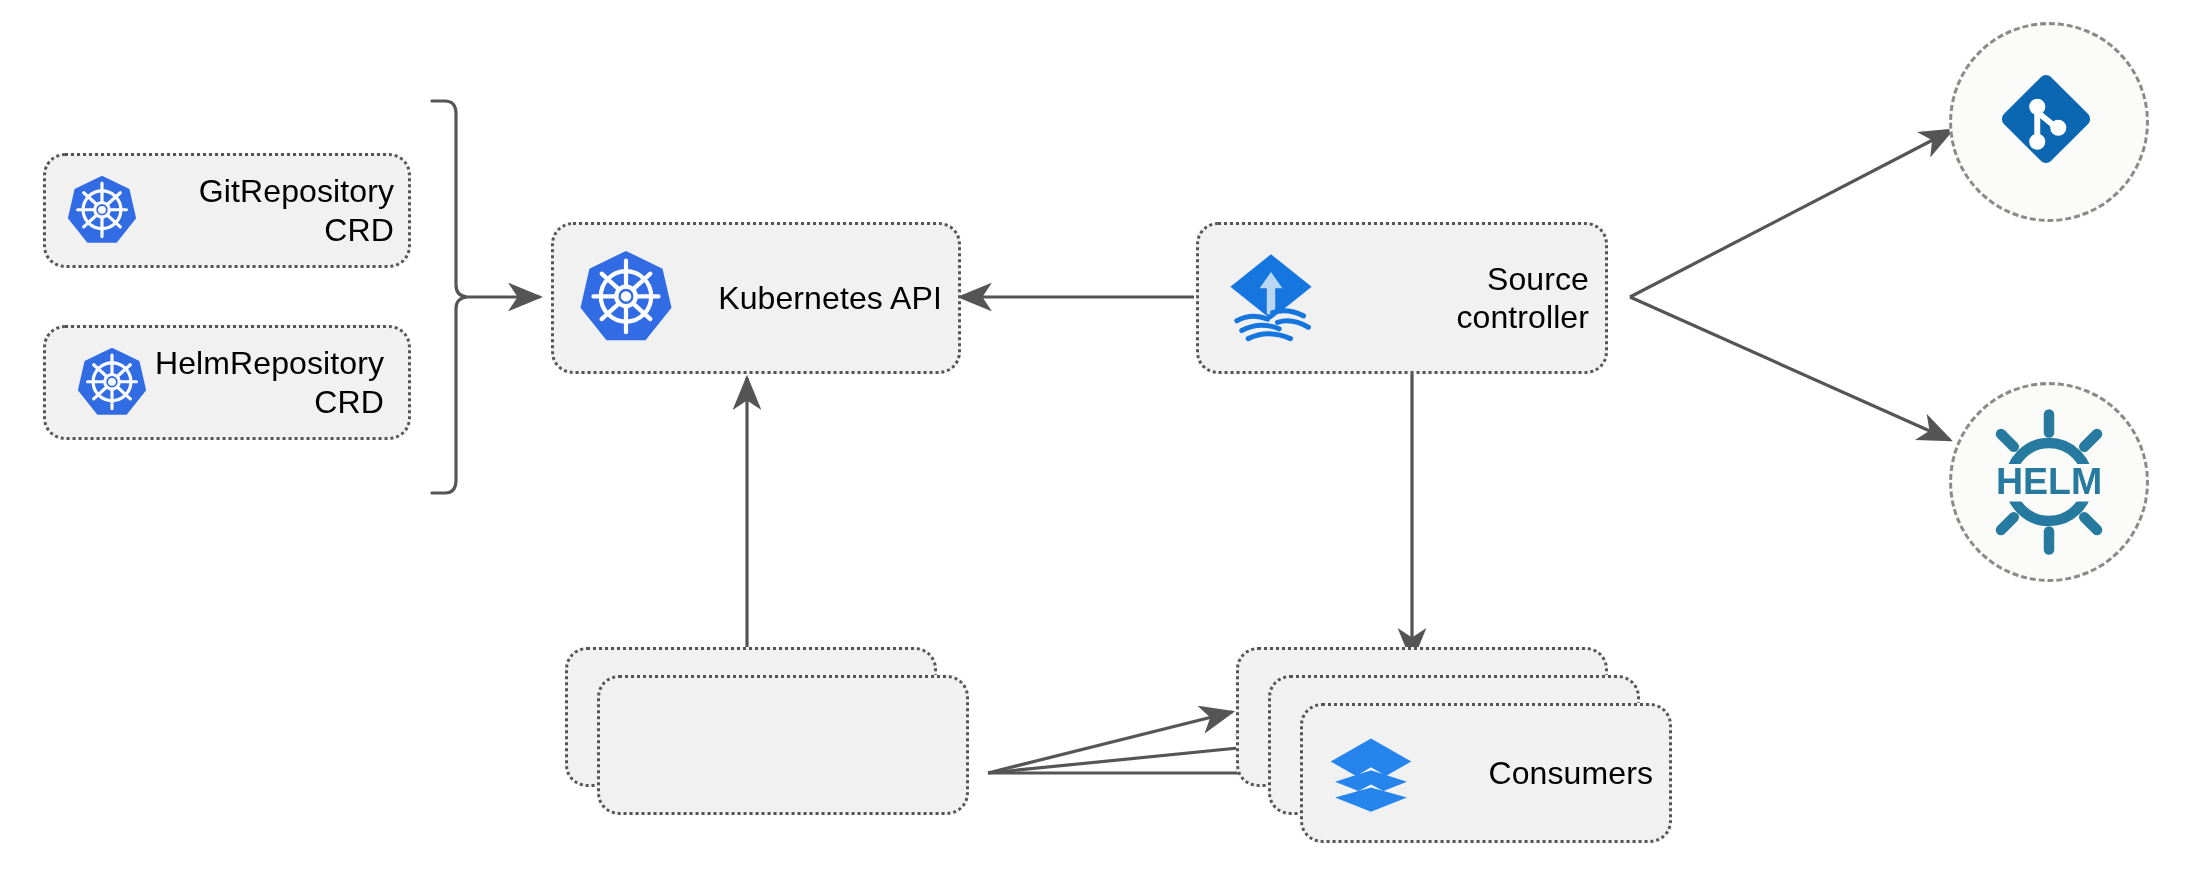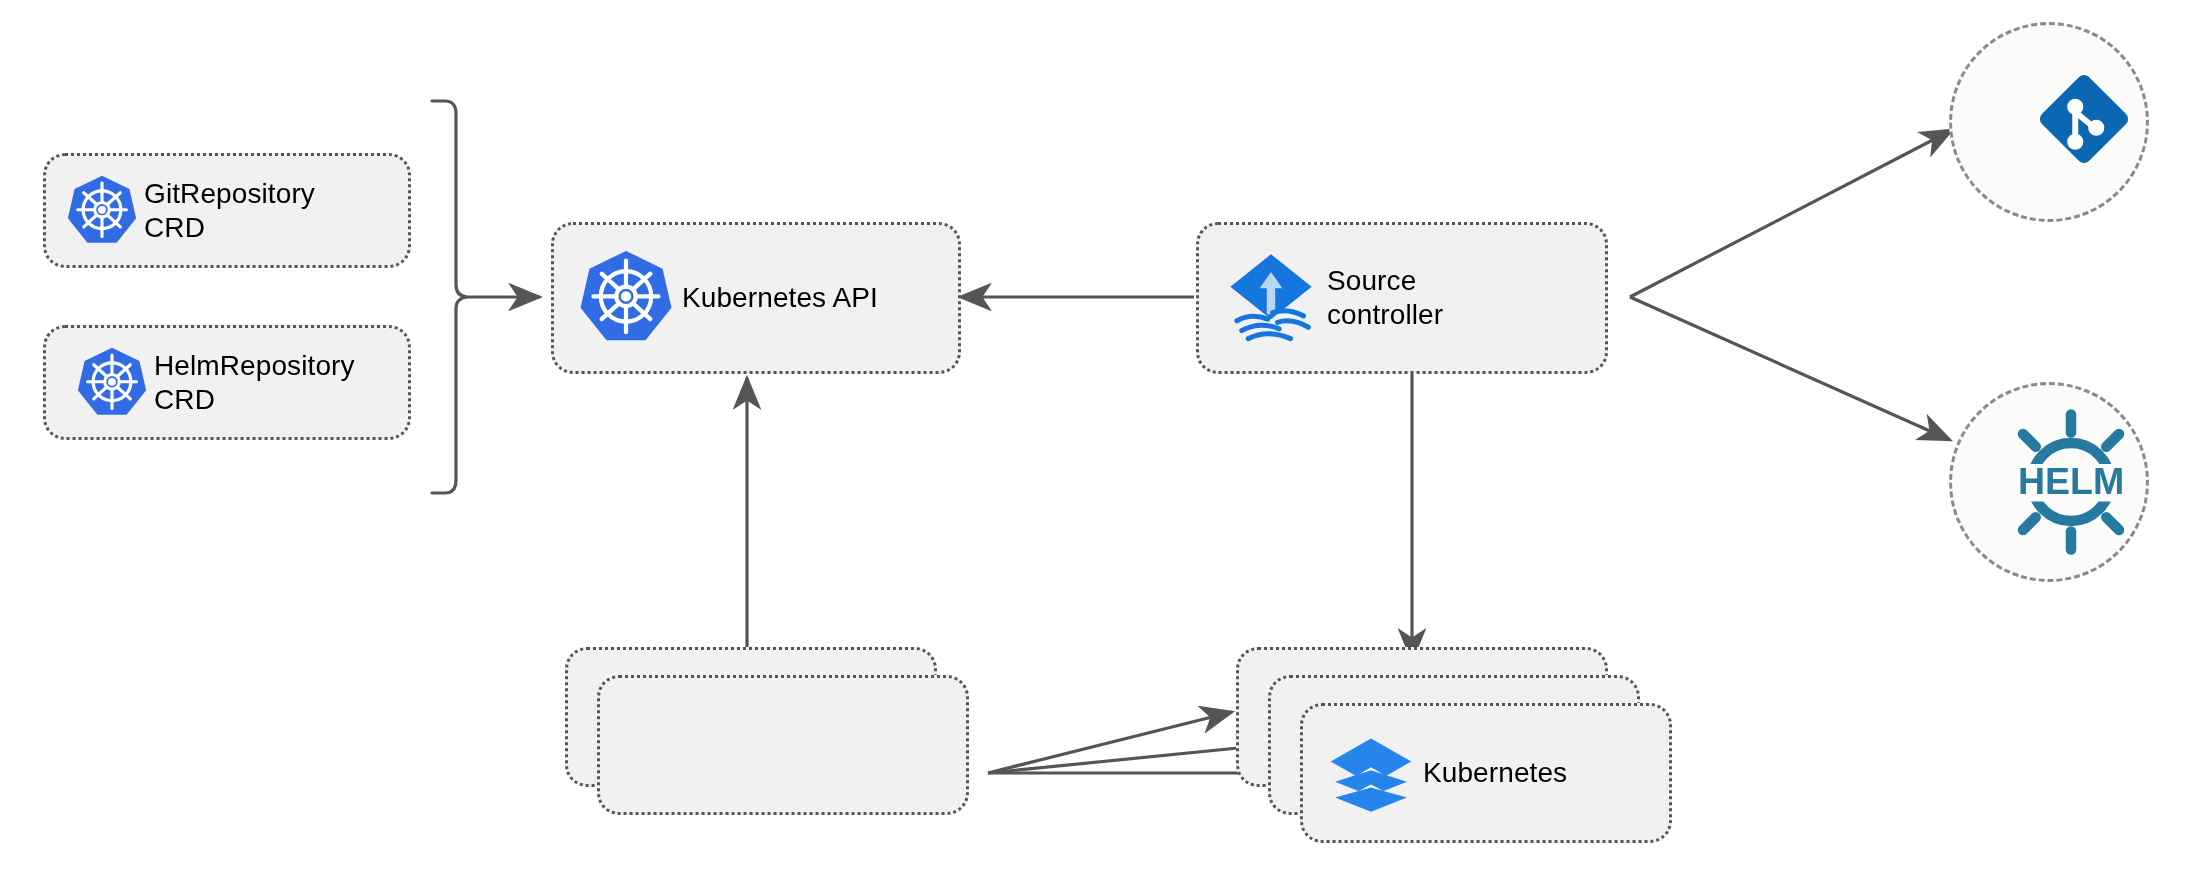--- a/index.html
+++ b/index.html
@@ -30,23 +30,23 @@
     z-index: 5;
   }
   .node .icon-slot {
     flex: 0 0 auto;
     display: flex;
     align-items: center;
     justify-content: center;
   }
   .node .label {
     flex: 1 1 auto;
-    text-align: left;
+    text-align: right;
     color: #000000;
-    font-size: 28px;
+    font-size: 32px;
     line-height: 1.2;
     white-space: pre-line;
     letter-spacing: 0.1px;
   }
 
   
   .stack-card {
     position: absolute;
     box-sizing: border-box;
     background: #f1f1f1;
@@ -57,21 +57,21 @@
 
   
   .circle-node {
     position: absolute;
     box-sizing: border-box;
     border: 3px dashed #8a8a8a;
     border-radius: 50%;
     background: #fbfbf9;
     display: flex;
     align-items: center;
-    justify-content: flex-end;
+    justify-content: center;
     z-index: 5;
   }
 
   svg.overlay {
     position: absolute;
     left: 0;
     top: 0;
     width: 2198px;
     height: 878px;
     z-index: 1;
@@ -205,21 +205,21 @@
   <div class="node" style="left:1300px; top:703px; width:372px; height:140px; padding:0 16px;">
     <div class="icon-slot" style="width:104px;height:104px;">
       <svg width="92" height="92" viewBox="0 0 64 64">
         <polygon points="32,8 60,24 32,40 4,24" fill="#2684ED"></polygon>
         <polygon points="32,28 49,38 32,48 15,38" fill="#ffffff"></polygon>
         <polygon points="32,30 57,38 32,48 7,38" fill="#2684ED"></polygon>
         <polygon points="32,40 49,49 32,58 15,49" fill="#ffffff"></polygon>
         <polygon points="32,42 57,49 32,59 7,49" fill="#2684ED"></polygon>
       </svg>
     </div>
-    <div class="label">Kubernetes</div>
+    <div class="label">Consumers</div>
   </div>
 
   <div class="circle-node" style="left:1949px; top:22px; width:200px; height:200px;">
     <div class="icon-slot" style="width:118px;height:118px;">
       <svg width="112" height="112" viewBox="0 0 64 64">
         <rect x="13" y="13" width="38" height="38" rx="4" transform="rotate(45 32 32)" fill="#0B67B2"></rect>
         <g stroke="#ffffff" stroke-width="3.4" fill="none" stroke-linecap="round">
           <line x1="27" y1="44" x2="27" y2="27"></line>
           <path d="M27 28 L38 37"></path>
         </g>

